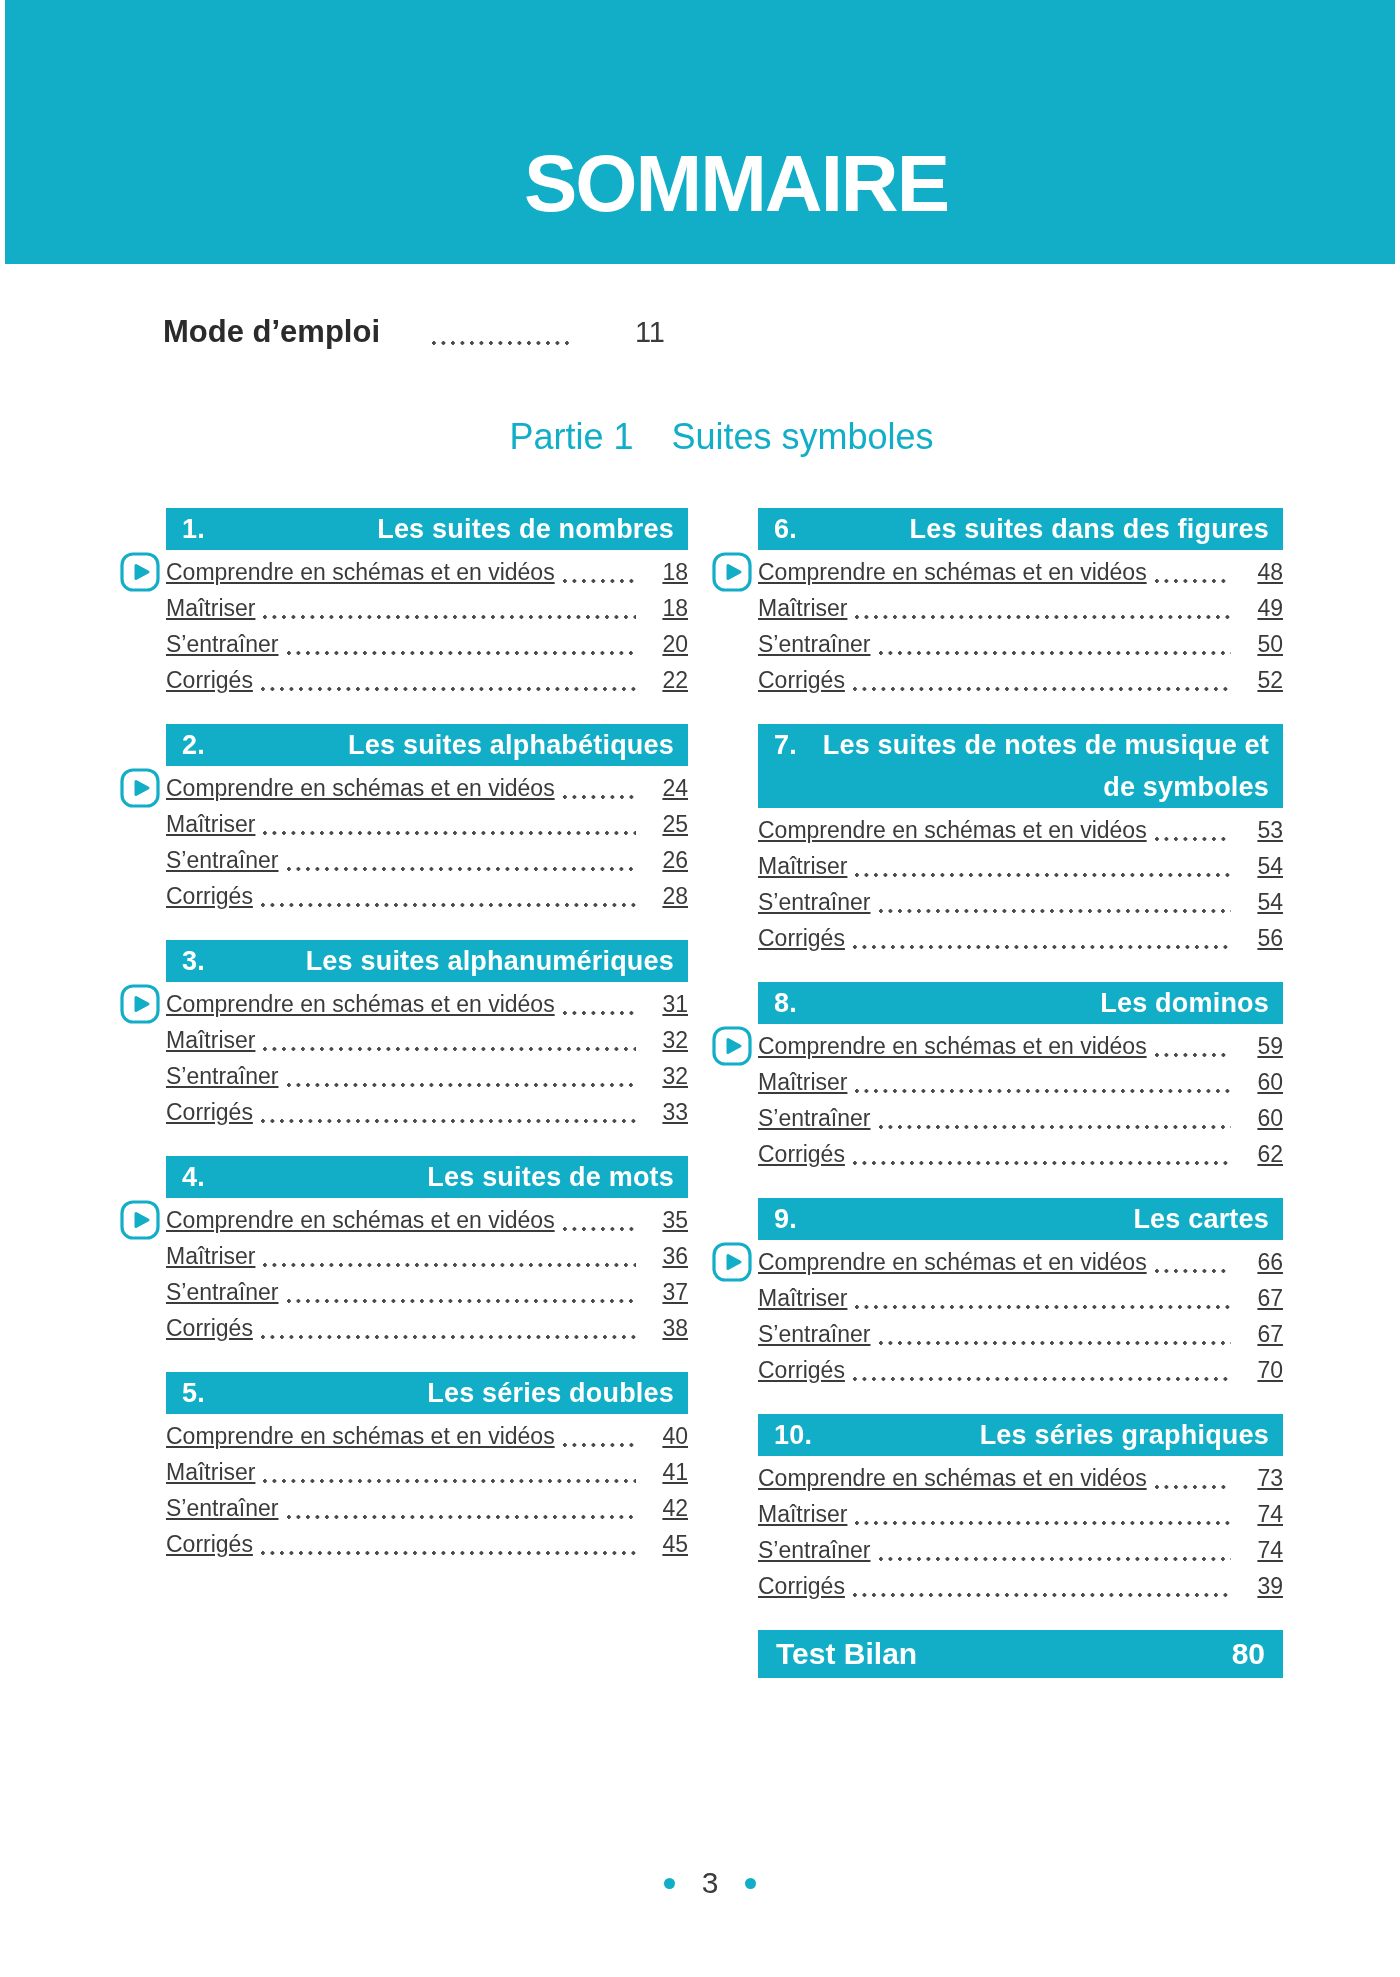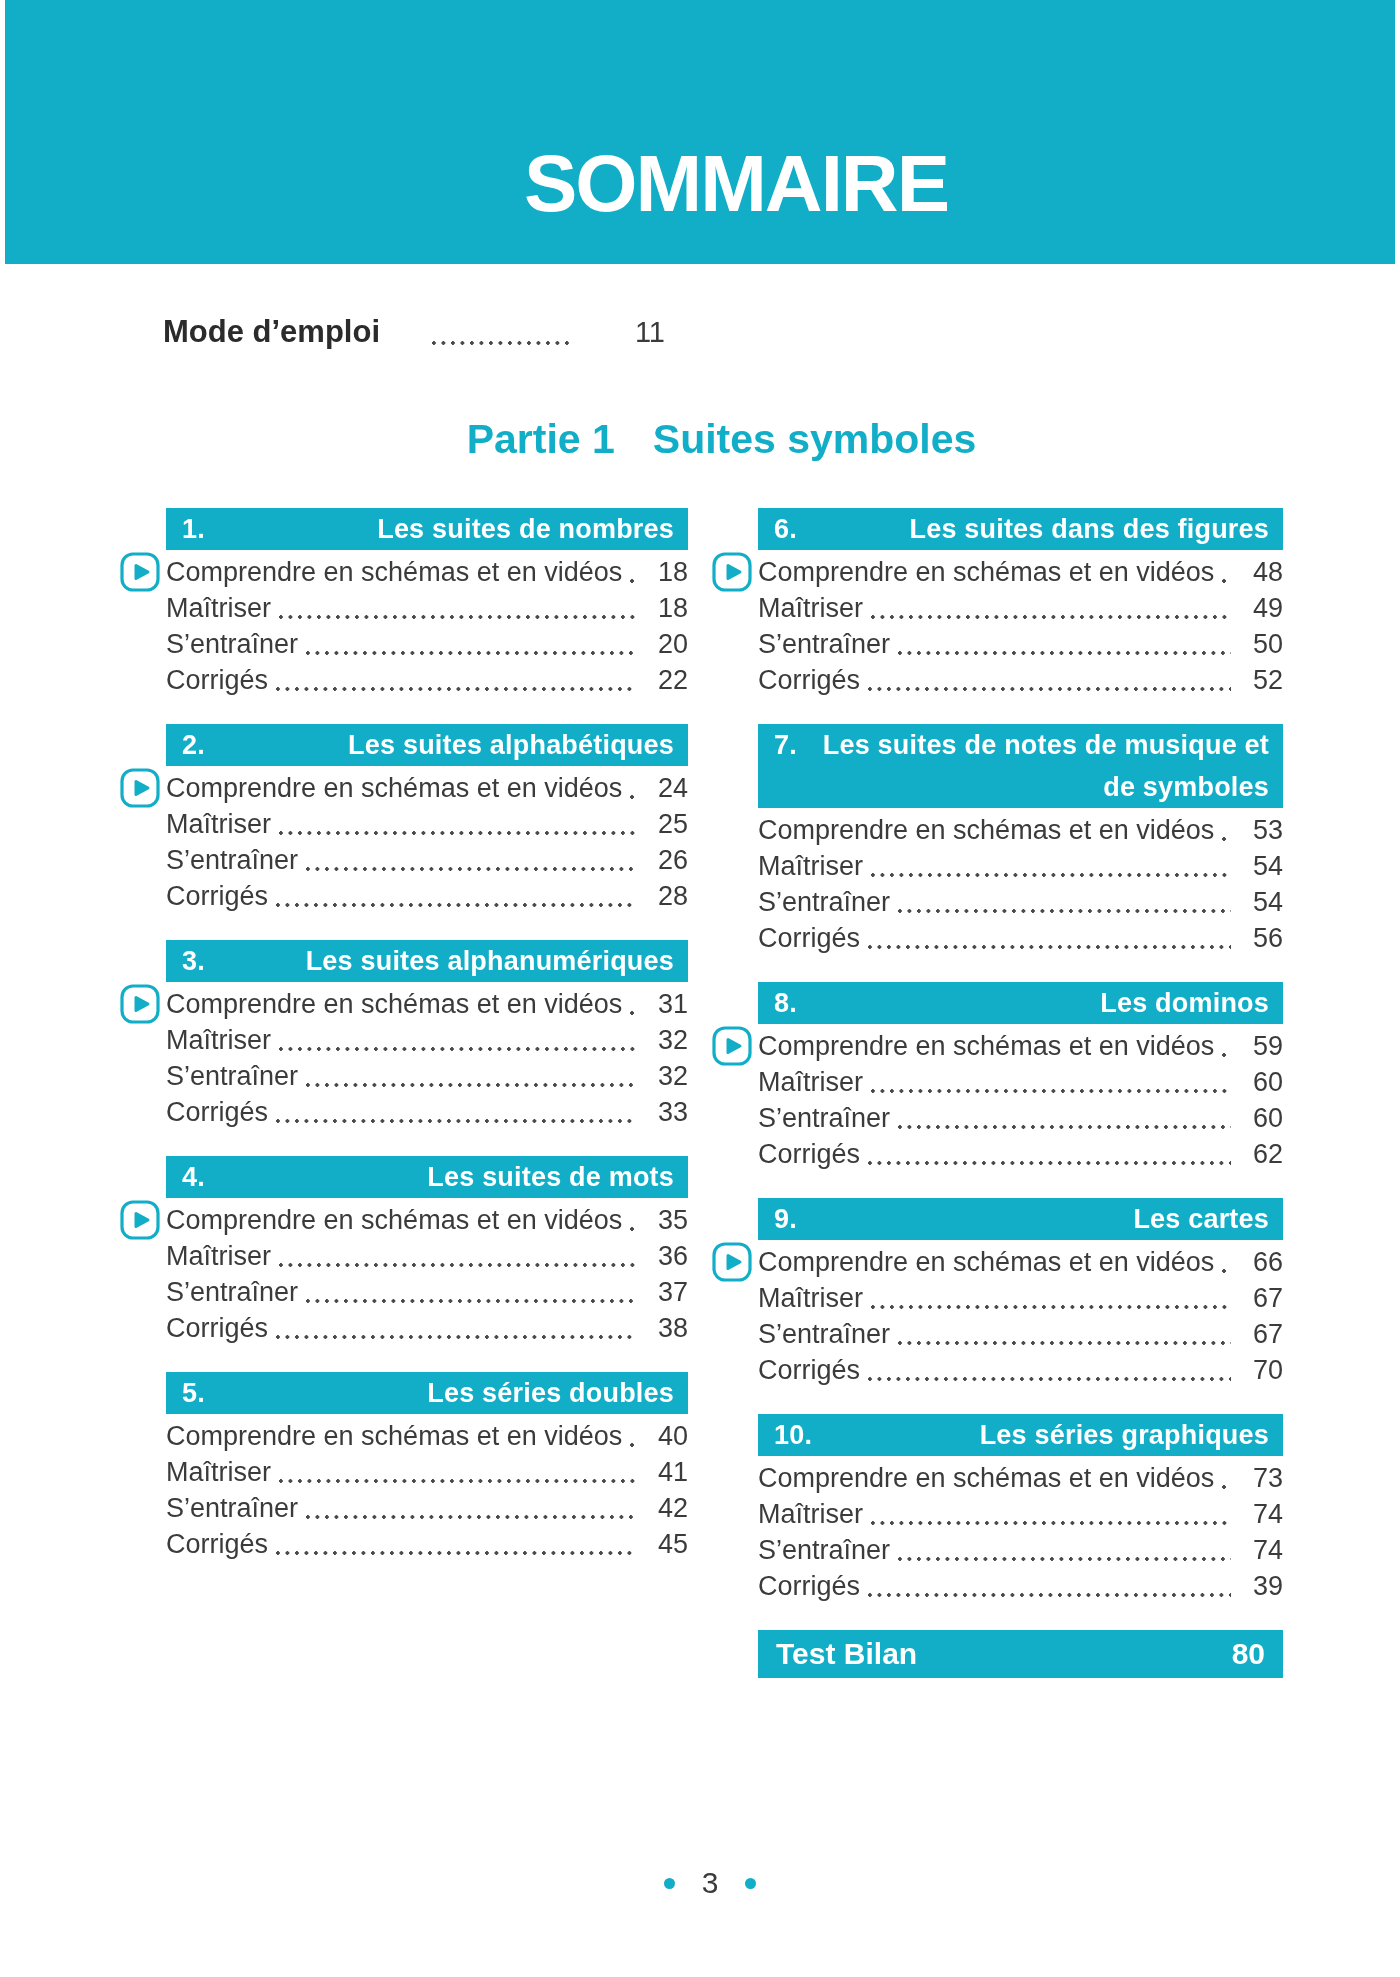--- a/index.html
+++ b/index.html
@@ -12,36 +12,36 @@
   .band h1{
     margin:0;position:absolute;top:138px;left:0;width:100%;text-align:center;
     color:#ffffff;font-size:80px;font-weight:bold;letter-spacing:-2px;padding-left:72px;box-sizing:border-box;
   }
   
   .mode{position:absolute;top:312px;left:163px;width:502px;display:flex;align-items:baseline;font-size:29px;line-height:40px;gap:44px;}
   .mode .lbl{font-weight:bold;font-size:31px;color:#2b2b2b;}
   
   .partie{
     position:absolute;top:416px;left:120px;width:1163px;display:flex;justify-content:center;gap:38px;
-    color:#12AEC7;font-size:41px;font-weight:bold;padding-left:40px;box-sizing:border-box;
+    color:#12AEC7;font-size:36px;font-weight:normal;padding-left:40px;box-sizing:border-box;
   }
   
   .cols{position:absolute;top:508px;left:120px;width:1163px;display:flex;gap:24px;}
   .col{display:flex;flex-direction:column;}
   .col.left{width:568px;}
   .col.right{width:571px;}
   .section{position:relative;padding-left:46px;margin-bottom:26px;}
   .bar{
     display:flex;background:#12AEC7;color:#ffffff;font-weight:bold;font-size:27px;
     line-height:42px;padding:0 14px 0 16px;letter-spacing:0.2px;
   }
   .bar .num{flex:0 0 48px;}
   .bar .title{flex:1;text-align:right;}
   .entries{margin-top:4px;}
-  .row{display:flex;align-items:baseline;font-size:27px;line-height:36px;}
+  .row{display:flex;align-items:baseline;font-size:23px;line-height:36px;text-decoration:underline;}
   .row .lbl{white-space:nowrap;color:#3b3b3b;}
   .leader{
     flex:1 1 auto;height:4px;align-self:flex-end;margin:0 10px 7px 8px;
     background-image:radial-gradient(circle at 2px 2px,#4a4a4a 1.7px,rgba(0,0,0,0) 1.9px);
     background-size:9.5px 4px;background-repeat:repeat-x;
   }
   .page{flex:0 0 auto;min-width:42px;text-align:right;color:#3b3b3b;}
   .play{position:absolute;left:0;top:44px;width:40px;height:40px;}
   
   .bilan{

